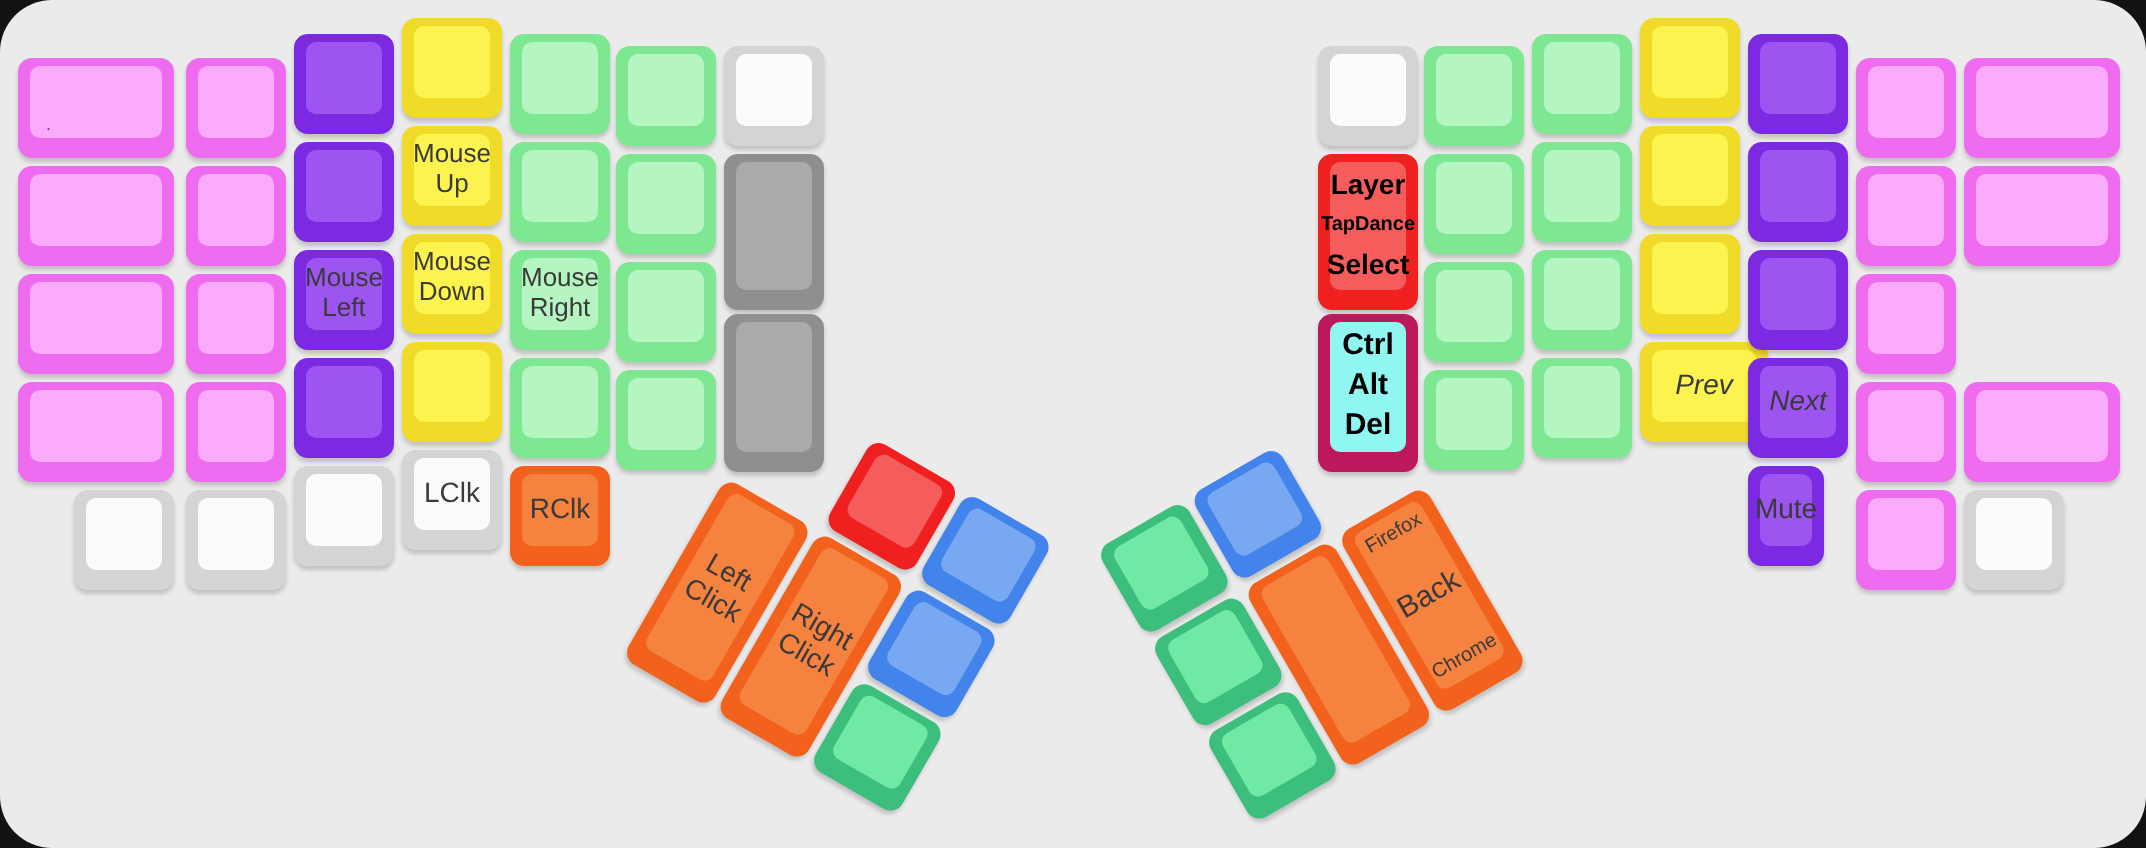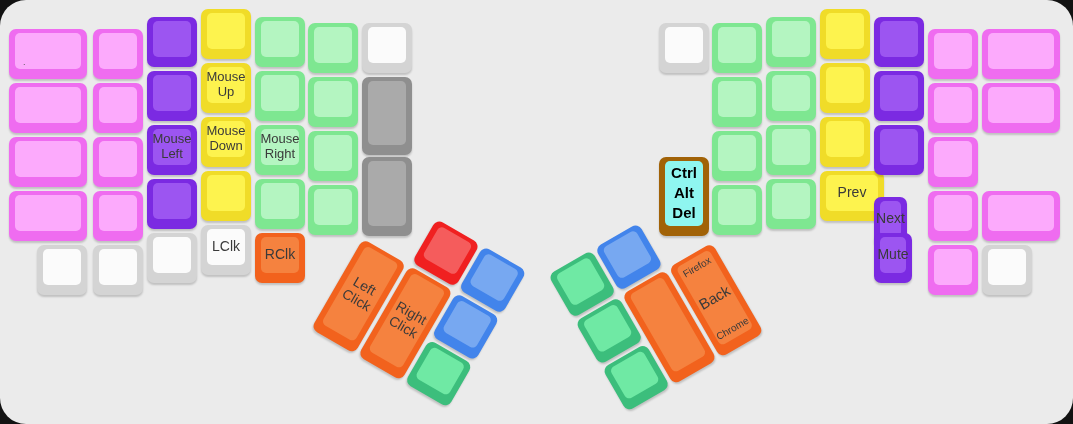--- a/index.html
+++ b/index.html
@@ -33,21 +33,21 @@
   .cluster{position:absolute;width:0;height:0;transform-origin:0 0;}
 </style>
 <style>.c-pink{background:#ef6cf0} .c-pink .face{background:#fcaafc}
 .c-purple{background:#7b2ae2} .c-purple .face{background:#9c55f1}
 .c-yellow{background:#f0dc28} .c-yellow .face{background:#fdf34e}
 .c-palegreen{background:#7ee791} .c-palegreen .face{background:#b4f5c1}
 .c-white{background:#d4d4d4} .c-white .face{background:#fbfbfb}
 .c-gray{background:#8f8f8f} .c-gray .face{background:#aaaaaa}
 .c-orange{background:#f2621d} .c-orange .face{background:#f5823f}
 .c-red{background:#f02020} .c-red .face{background:#f55c5c}
-.c-cyan{background:#a16207} .c-cyan .face{background:#8ff6f0}
+.c-cyan{background:#be185d} .c-cyan .face{background:#8ff6f0}
 .c-blue{background:#4284eb} .c-blue .face{background:#77a8f1}
 .c-emerald{background:#3cbe7c} .c-emerald .face{background:#6fe9a4}</style></head>
 <body style="background: rgb(18, 18, 18);">
 
 <div class="canvas" style="background: rgb(235, 235, 235);">
     <div class="key c-pink" style="left: 9px; top: 29px; width: 78px; height: 50px;">
       <div class="face"><span class="klabel dot">.</span></div>
     </div>
     <div class="key c-pink" style="left: 9px; top: 83px; width: 78px; height: 50px;">
       <div class="face"></div>
@@ -142,20 +142,23 @@
     </div>
     <div class="key c-gray" style="left: 362px; top: 77px; width: 50px; height: 78px;">
       <div class="face"></div>
     </div>
     <div class="key c-gray" style="left: 362px; top: 157px; width: 50px; height: 79px;">
       <div class="face"></div>
     </div>
     <div class="key c-white" style="left: 659px; top: 23px; width: 50px; height: 50px;">
       <div class="face"></div>
     </div>
+    <div class="key c-red multi" style="left: 659px; top: 77px; width: 50px; height: 78px;">
+      <div class="face"><span class="klabel bold md">Layer</span><span class="klabel bold xs">TapDance</span><span class="klabel bold md">Select</span></div>
+    </div>
     <div class="key c-cyan multi" style="left: 659px; top: 157px; width: 50px; height: 79px;">
       <div class="face"><span class="klabel bold lg">Ctrl</span><span class="klabel bold lg">Alt</span><span class="klabel bold lg">Del</span></div>
     </div>
     <div class="key c-palegreen" style="left: 712px; top: 23px; width: 50px; height: 50px;">
       <div class="face"></div>
     </div>
     <div class="key c-palegreen" style="left: 712px; top: 77px; width: 50px; height: 50px;">
       <div class="face"></div>
     </div>
     <div class="key c-palegreen" style="left: 712px; top: 131px; width: 50px; height: 50px;">
@@ -178,33 +181,33 @@
     </div>
     <div class="key c-yellow" style="left: 820px; top: 9px; width: 50px; height: 50px;">
       <div class="face"></div>
     </div>
     <div class="key c-yellow" style="left: 820px; top: 63px; width: 50px; height: 50px;">
       <div class="face"></div>
     </div>
     <div class="key c-yellow" style="left: 820px; top: 117px; width: 50px; height: 50px;">
       <div class="face"></div>
     </div>
-    <div class="key c-yellow" style="left: 820px; top: 171px; width: 64px; height: 50px;">
+    <div class="key c-yellow" style="left: 820px; top: 171px; width: 64px; height: 50px; font-style: italic;">
       <div class="face"><span class="klabel md">Prev</span></div>
     </div>
     <div class="key c-purple" style="left: 874px; top: 17px; width: 50px; height: 50px;">
       <div class="face"></div>
     </div>
     <div class="key c-purple" style="left: 874px; top: 71px; width: 50px; height: 50px;">
       <div class="face"></div>
     </div>
     <div class="key c-purple" style="left: 874px; top: 125px; width: 50px; height: 50px;">
       <div class="face"></div>
     </div>
-    <div class="key c-purple" style="left: 874px; top: 197px; width: 33px; height: 50px;">
+    <div class="key c-purple" style="left: 874px; top: 179px; width: 50px; height: 50px; font-style: italic;">
       <div class="face"><span class="klabel md">Next</span></div>
     </div>
     <div class="key c-purple" style="left: 874px; top: 233px; width: 38px; height: 50px;">
       <div class="face"><span class="klabel md">Mute</span></div>
     </div>
     <div class="key c-pink" style="left: 928px; top: 29px; width: 50px; height: 50px;">
       <div class="face"></div>
     </div>
     <div class="key c-pink" style="left: 928px; top: 83px; width: 50px; height: 50px;">
       <div class="face"></div>

